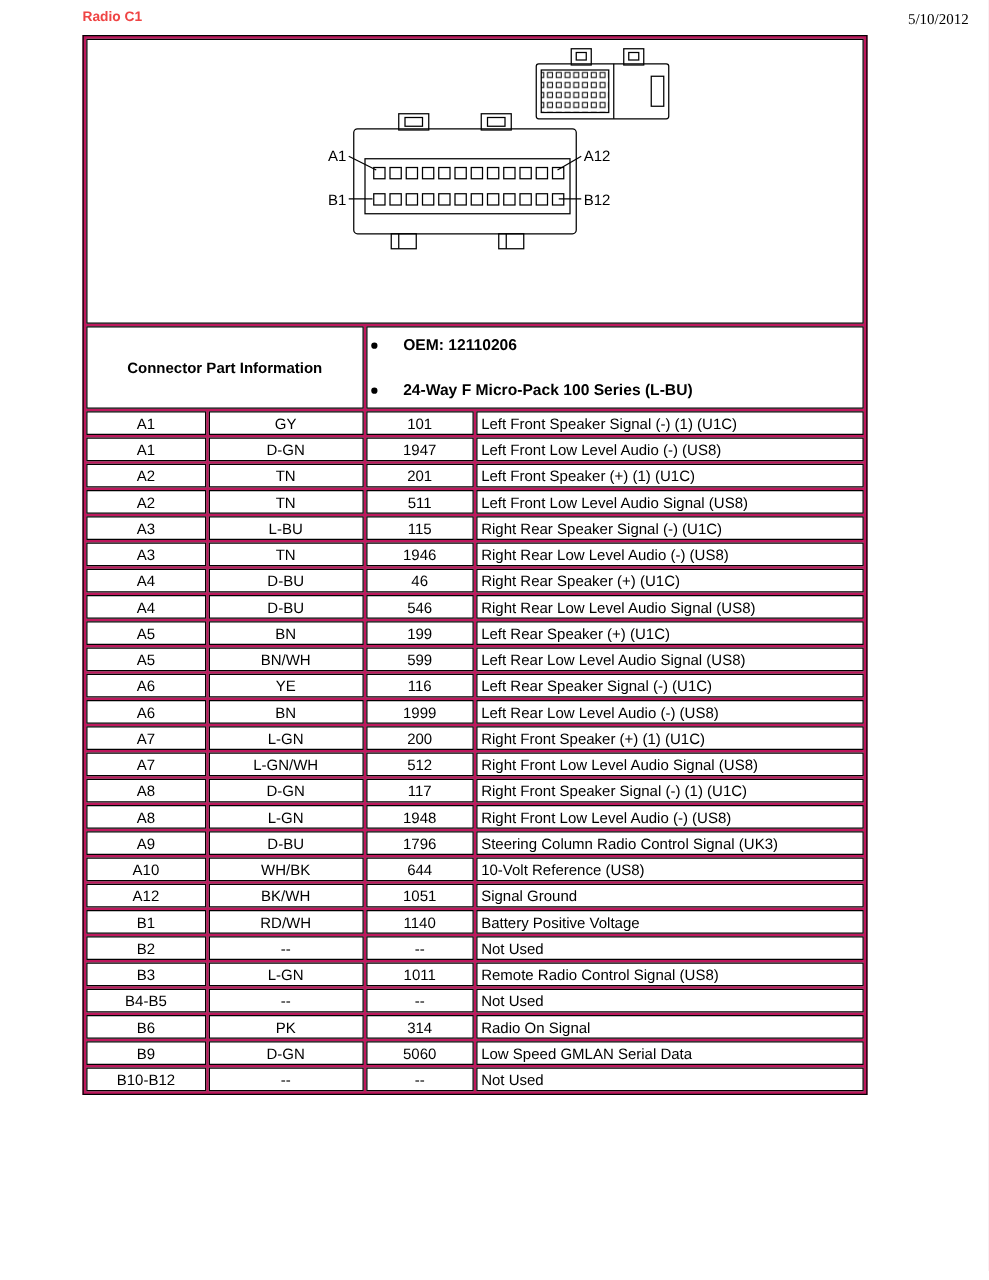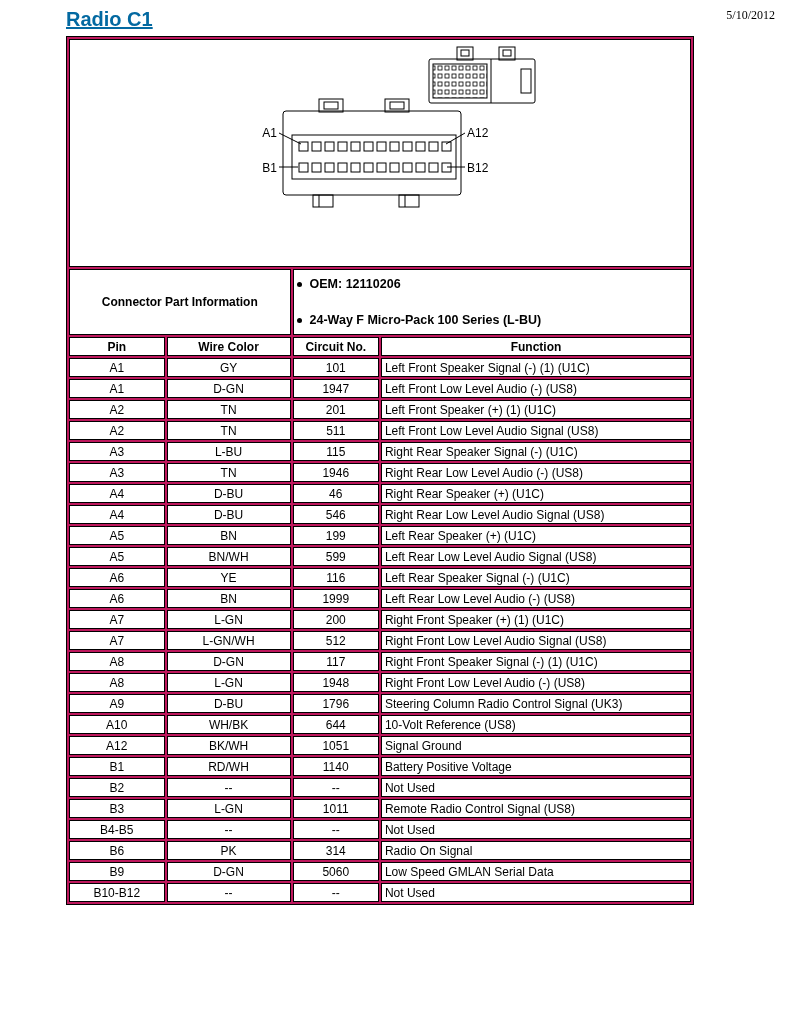--- a/index.html
+++ b/index.html
@@ -4,33 +4,33 @@
 <style>
   * { margin: 0; padding: 0; box-sizing: border-box; }
   html, body { background: #ffffff; }
   body {
     width: 791px; height: 1024px;
     font-family: "Liberation Sans", "DejaVu Sans", sans-serif;
     color: #000;
   }
   .page { width: 791px; height: 1024px; padding: 8px 16px 0 66px; position: relative; overflow: hidden; }
   .header-row { display: flex; justify-content: space-between; align-items: flex-start; width: 709px; }
-  .doc-title { font-size: 20px; font-weight: bold; text-decoration: underline; color: #0369a1; }
+  .doc-title { font-size: 11px; font-weight: bold; color: #ef4444; }
   .doc-date { font-family: "Liberation Serif", "DejaVu Serif", serif; font-size: 12px; color: #000; }
 
   table.main-table { border-collapse: separate; border-spacing: 2px; border: 1px solid #000; margin-top: 5px; background: #be185d; }
   table.main-table td, table.main-table th { border: 1px solid #000; background: #fff; font-size: 12px; padding: 1px 3px; }
 
   .diagram-cell { padding: 0; height: 226px; vertical-align: top; }
   .connector-svg { display: block; }
   .connector-svg text { font-family: "Liberation Sans", "DejaVu Sans", sans-serif; font-size: 12px; fill: #000; stroke: none; }
 
   .info-label-cell { font-weight: bold; font-size: 12.5px; text-align: center; vertical-align: middle; height: 66px; }
   .info-detail-cell { vertical-align: middle; padding-left: 12px; }
-  .bullet-item { display: flex; align-items: center; gap: 8px; font-weight: bold; font-size: 12.5px; }
+  .bullet-item { display: flex; align-items: center; gap: 21px; font-weight: bold; font-size: 12.5px; }
   .bullet-item + .bullet-item { margin-top: 22px; }
   .bullet-dot { width: 5px; height: 5px; border-radius: 50%; background: #000; flex: 0 0 auto; }
 
   th.col-h { font-weight: bold; font-size: 12.5px; text-align: center; height: 19px; }
   td.col-pin, td.col-color, td.col-circuit { text-align: center; height: 19px; }
   td.col-function { text-align: left; height: 19px; padding-left: 4px; }
 
   col.c-pin { width: 94px; }
   col.c-color { width: 122px; }
   col.c-circuit { width: 85px; }
@@ -138,26 +138,20 @@
             <span class="bullet-dot"></span>
             <span>OEM: 12110206</span>
           </div>
           <div class="bullet-item">
             <span class="bullet-dot"></span>
             <span>24-Way F Micro-Pack 100 Series (L-BU)</span>
           </div>
         </td>
       </tr>
 
-      <tr>
-        <th class="col-h">Pin</th>
-        <th class="col-h">Wire Color</th>
-        <th class="col-h">Circuit No.</th>
-        <th class="col-h">Function</th>
-      </tr>
 
     <tr>
           <td class="col-pin">A1</td>
           <td class="col-color">GY</td>
           <td class="col-circuit">101</td>
           <td class="col-function">Left Front Speaker Signal (-) (1) (U1C)</td>
         </tr>
         <tr>
           <td class="col-pin">A1</td>
           <td class="col-color">D-GN</td>

